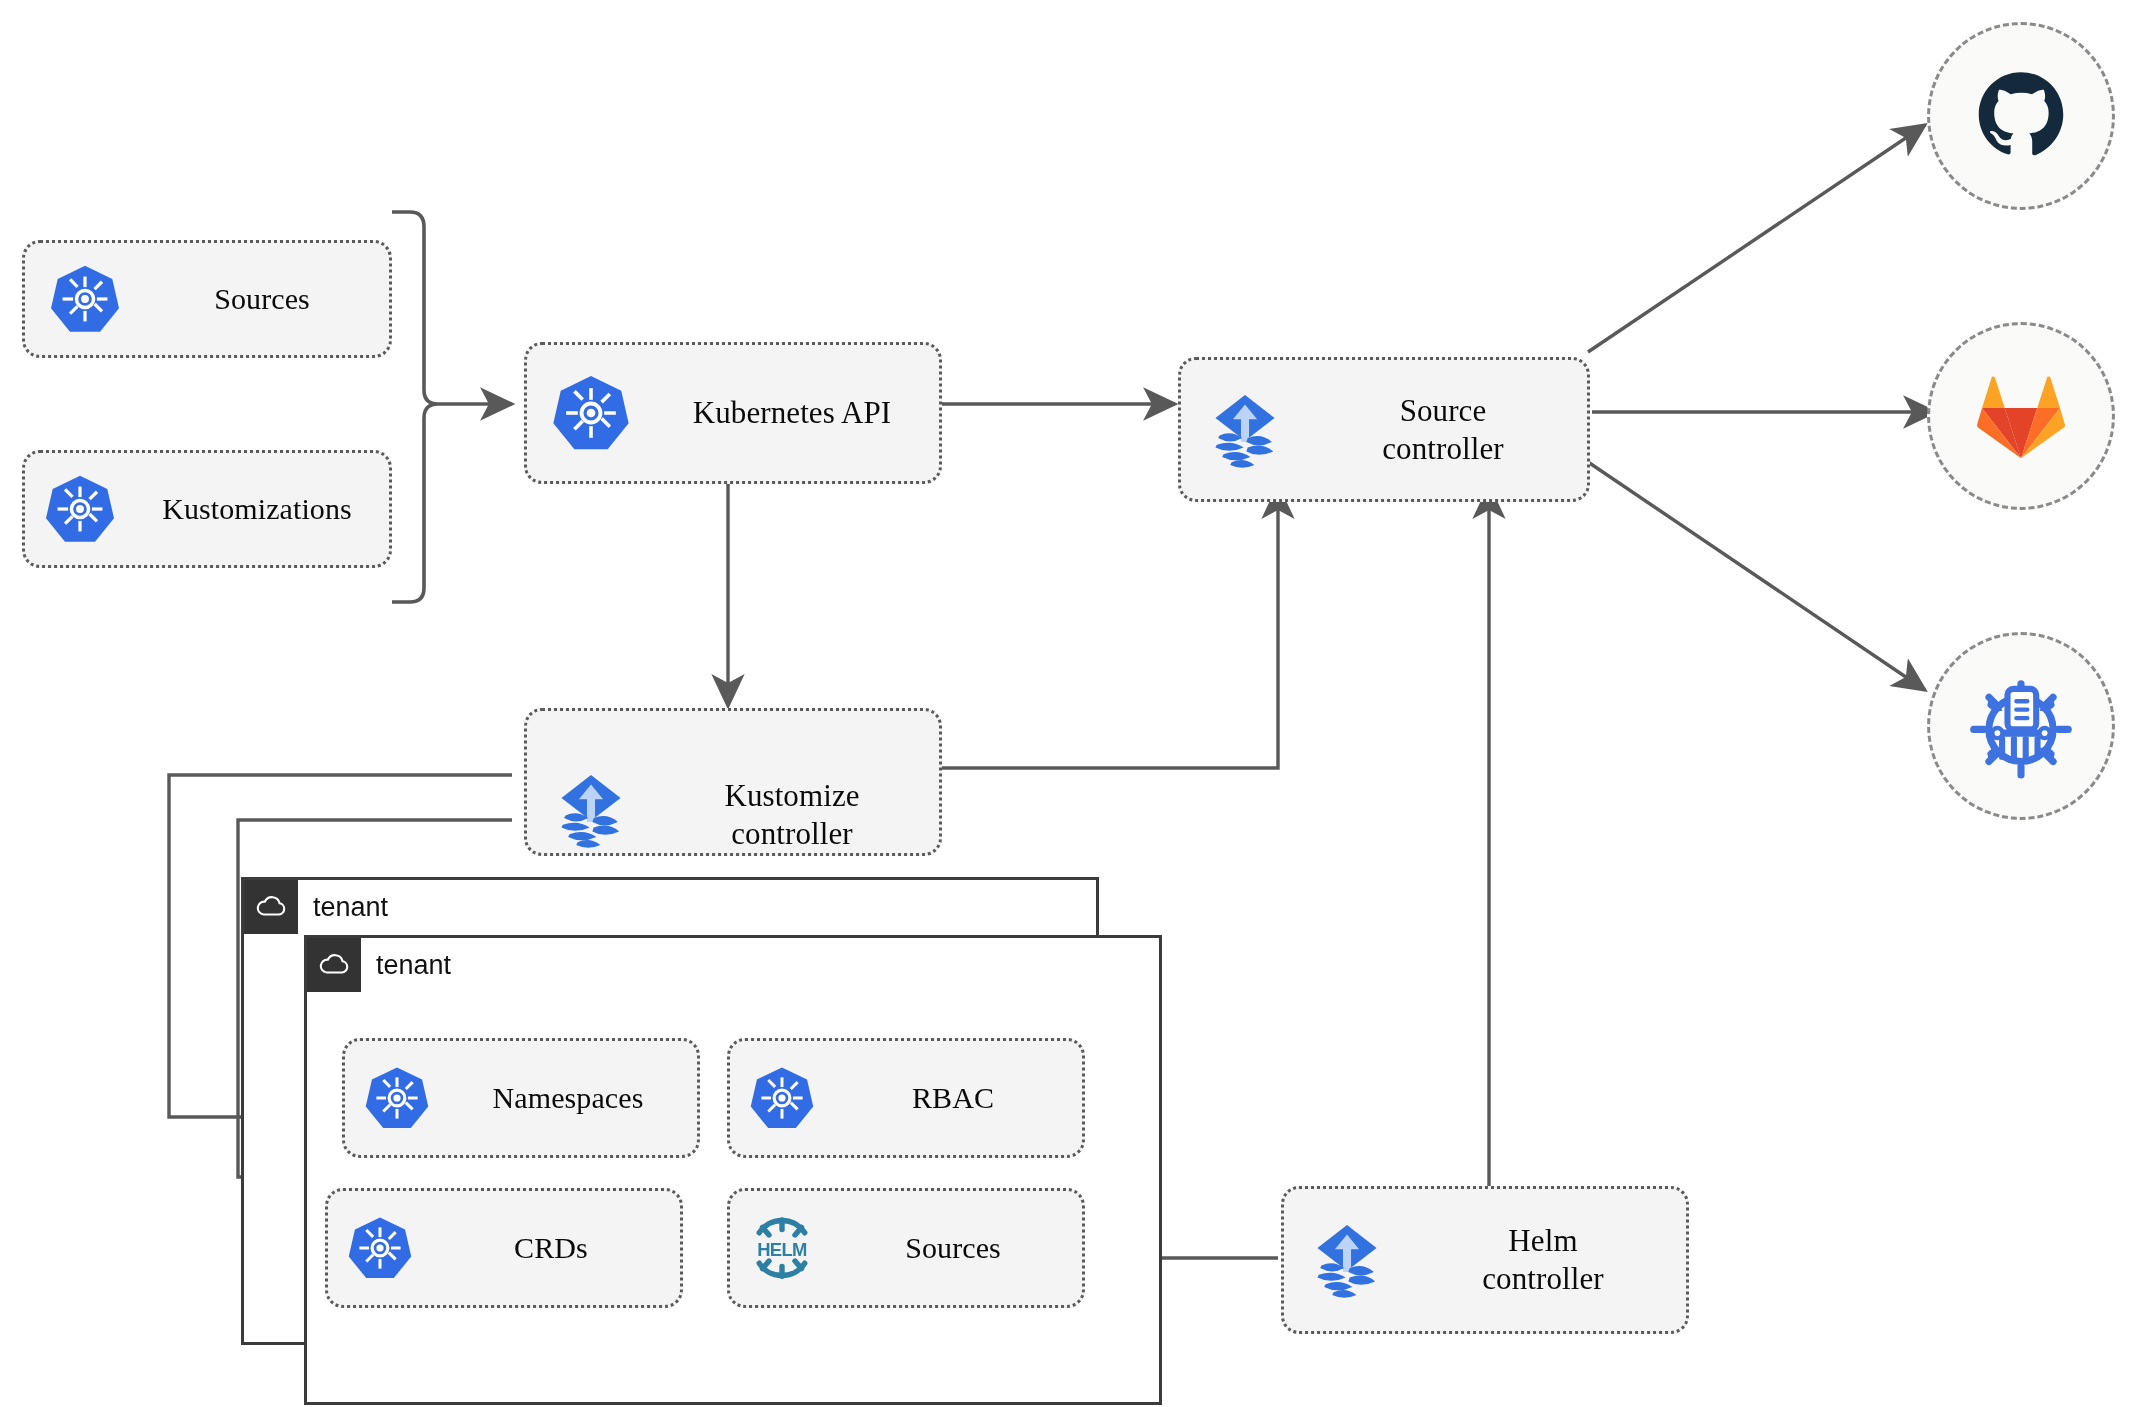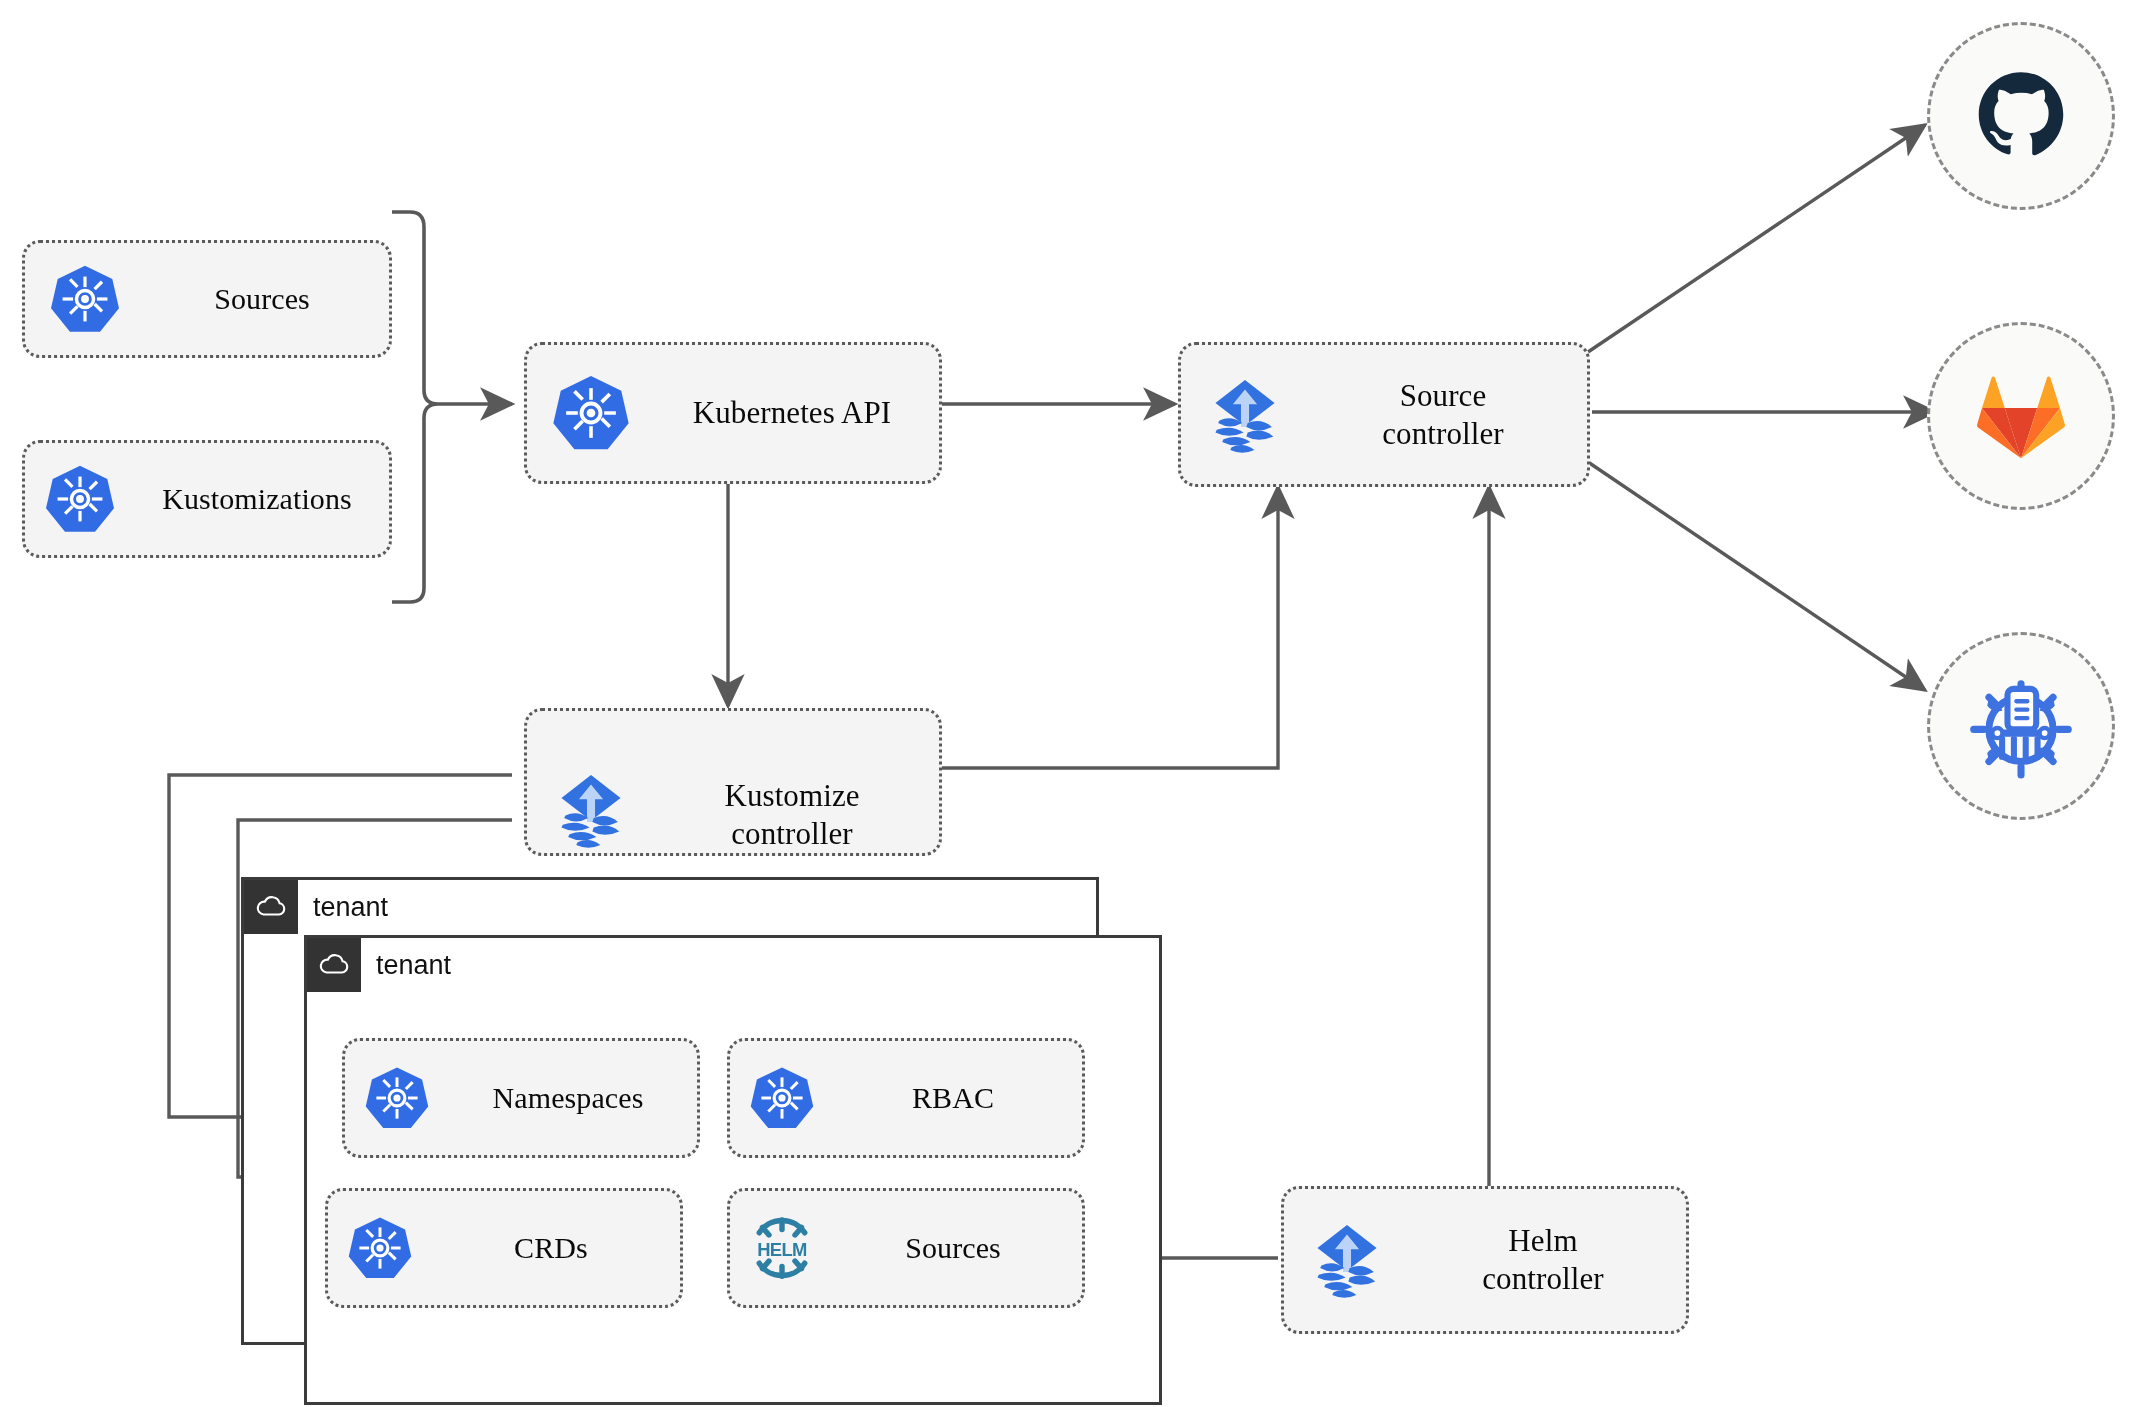--- a/index.html
+++ b/index.html
@@ -102,21 +102,21 @@
           <path d="M39.3 37.3l2-2 6.4 6.4-2 2z"></path>
           <path d="M45.7 16.1l2 2-6.4 6.4-2-2z"></path>
           <path d="M24.5 37.3l2 2-6.4 6.4-2-2z"></path>
           <path d="M32 23.1a8.9 8.9 0 1 0 0 17.8 8.9 8.9 0 0 0 0-17.8zm0 3a5.9 5.9 0 1 1 0 11.8 5.9 5.9 0 0 1 0-11.8z"></path>
         </g>
       </svg>
     </span>
     <span class="lbl">Sources</span>
   </div>
 
-  <div class="node small" style="left:22px;top:440px;width:370px;height:118px;">
+  <div class="node small" style="left:22px;top:450px;width:370px;height:118px;">
     <span class="ico" style="width:110px;">
       <svg width="74" height="74" viewBox="0 0 64 64">
         <path d="M32 3.2 L55.6 14.6 L61.4 40 L45 60.3 L19 60.3 L2.6 40 L8.4 14.6 Z" fill="#326CE5"></path>
         <g fill="#fff">
           <circle cx="32" cy="32" r="3.4"></circle>
           <path d="M30.6 12.6h2.8v9.1h-2.8z"></path>
             <path d="M30.6 42.3h2.8v9.1h-2.8z"></path>
           <path d="M12.6 30.6h9.1v2.8h-9.1z"></path>
             <path d="M42.3 30.6h9.1v2.8h-9.1z"></path>
           <path d="M18.1 16.1l2-2 6.4 6.4-2 2z"></path>
@@ -144,21 +144,21 @@
             <path d="M39.3 37.3l2-2 6.4 6.4-2 2z"></path>
           <path d="M45.7 16.1l2 2-6.4 6.4-2-2z"></path>
             <path d="M24.5 37.3l2 2-6.4 6.4-2-2z"></path>
           <path d="M32 23.1a8.9 8.9 0 1 0 0 17.8 8.9 8.9 0 0 0 0-17.8zm0 3a5.9 5.9 0 1 1 0 11.8 5.9 5.9 0 0 1 0-11.8z"></path>
         </g>
       </svg>
     </span>
     <span class="lbl">Kubernetes API</span>
   </div>
 
-  <div class="node" style="left:1178px;top:342px;width:412px;height:145px;">
+  <div class="node" style="left:1178px;top:357px;width:412px;height:145px;">
     <span class="ico" style="width:128px;">
       <svg width="86" height="86" viewBox="0 0 64 64">
         <path d="M32 6 L54 23 L32 40 L10 23 Z" fill="#3171E0"></path>
         <path d="M32 13 L41 24 L35 24 L35 41 L29 41 L29 24 L23 24 Z" fill="#BBD3F7"></path>
         <g fill="#3171E0">
           <path d="M13 36 q9 -4 17 2 q-9 5 -18 0 z"></path>
           <path d="M34 38 q10 -4 18 3 q-10 5 -19 0 z"></path>
           <path d="M11 43 q11 -4 20 2 q-11 5 -21 0 z"></path>
           <path d="M34 45 q11 -4 19 3 q-11 5 -20 0 z"></path>
           <path d="M16 50 q11 -4 20 2 q-11 5 -21 0 z"></path>

